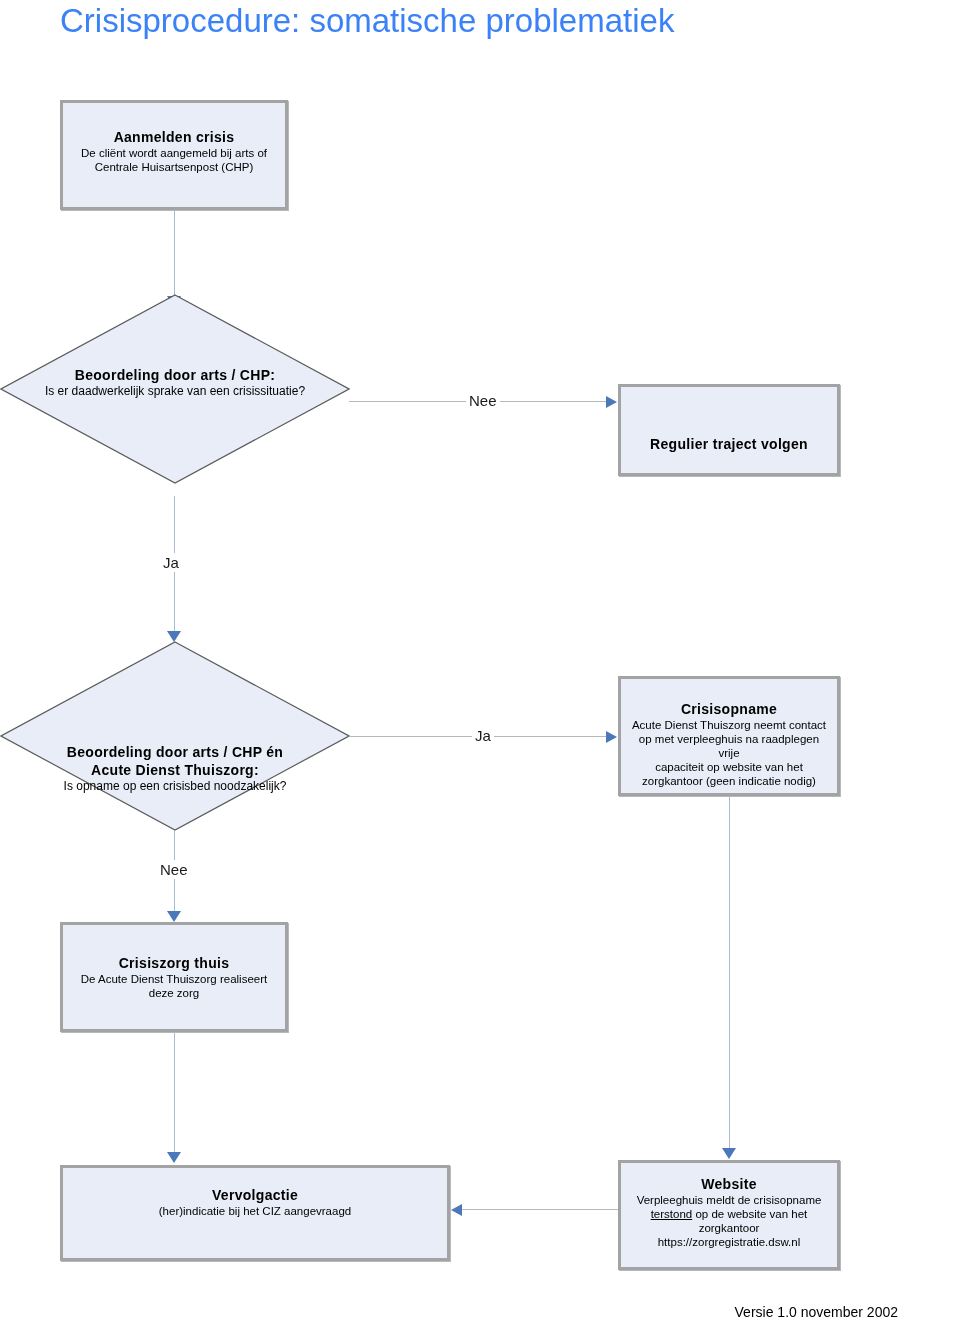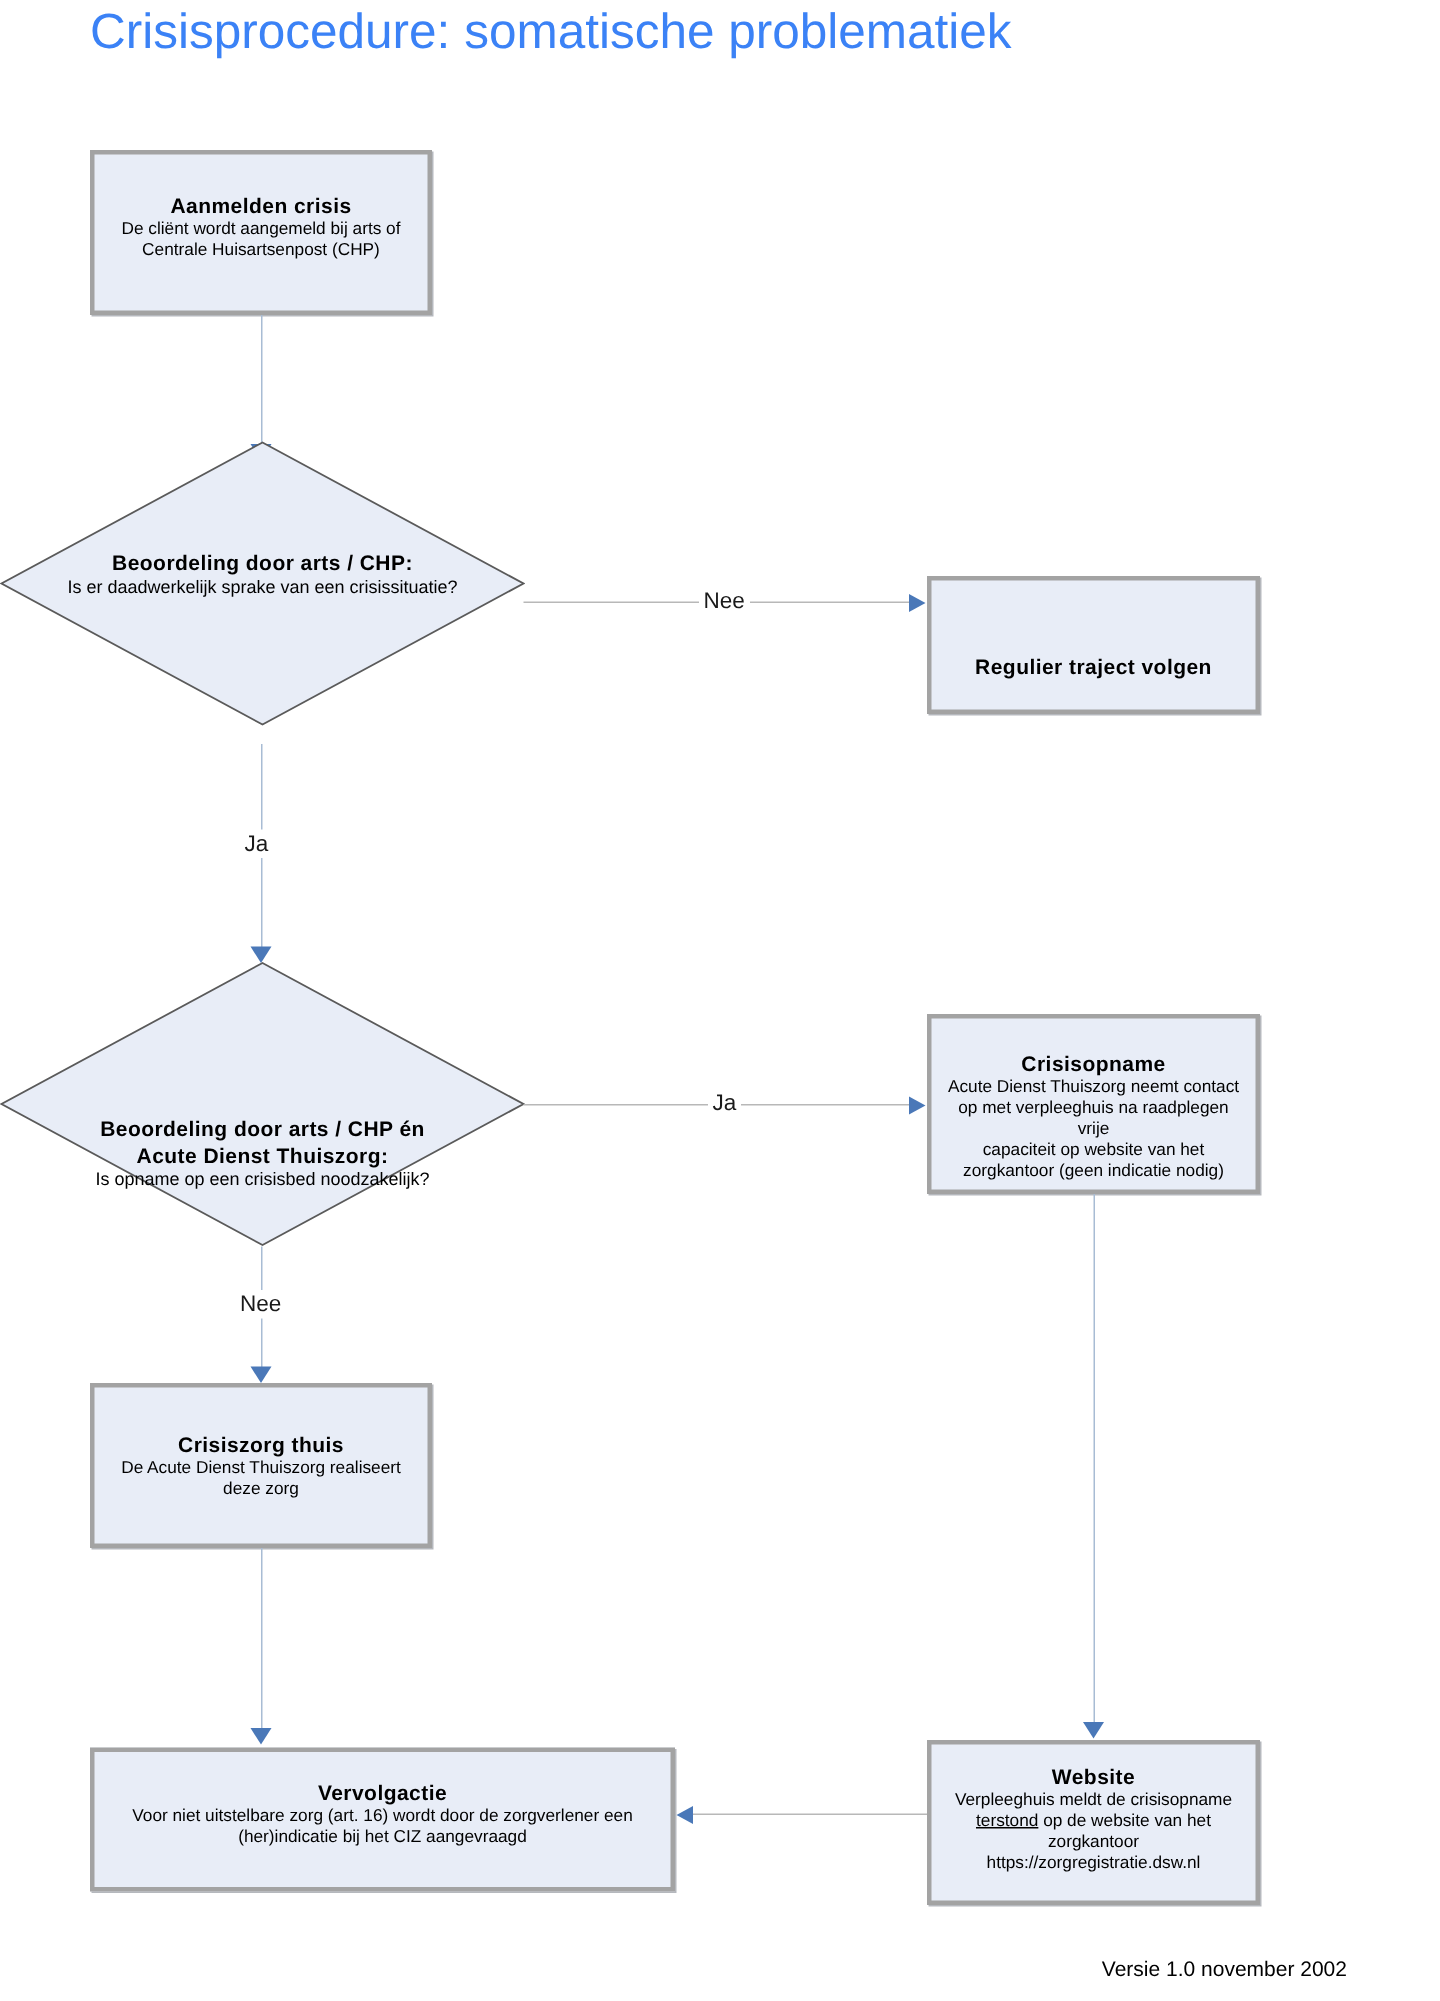--- a/index.html
+++ b/index.html
@@ -225,21 +225,20 @@
 
   <div class="vline" style="left:174px; top:1032px; height:126px;"></div>
   <div class="arrow-down" style="left:167px; top:1152px;"></div>
 
   <div class="vline" style="left:729px; top:796px; height:358px;"></div>
   <div class="arrow-down" style="left:722px; top:1148px;"></div>
 
   <div class="node" style="left:60px; top:1165px; width:390px; height:96px;">
     <div class="inner" style="top:19px;">
       <span class="node-title">Vervolgactie</span>
-      <span class="node-sub">Voor niet uitstelbare zorg (art. 16) wordt door de zorgverlener een</span>
       <span class="node-sub">(her)indicatie bij het CIZ aangevraagd</span>
     </div>
   </div>
 
   <div class="hline" style="left:462px; top:1209px; width:156px;"></div>
   <div class="arrow-left" style="left:451px; top:1204px;"></div>
 
   <div class="node" style="left:618px; top:1160px; width:222px; height:110px;">
     <div class="inner" style="top:13px;">
       <span class="node-title">Website</span>

